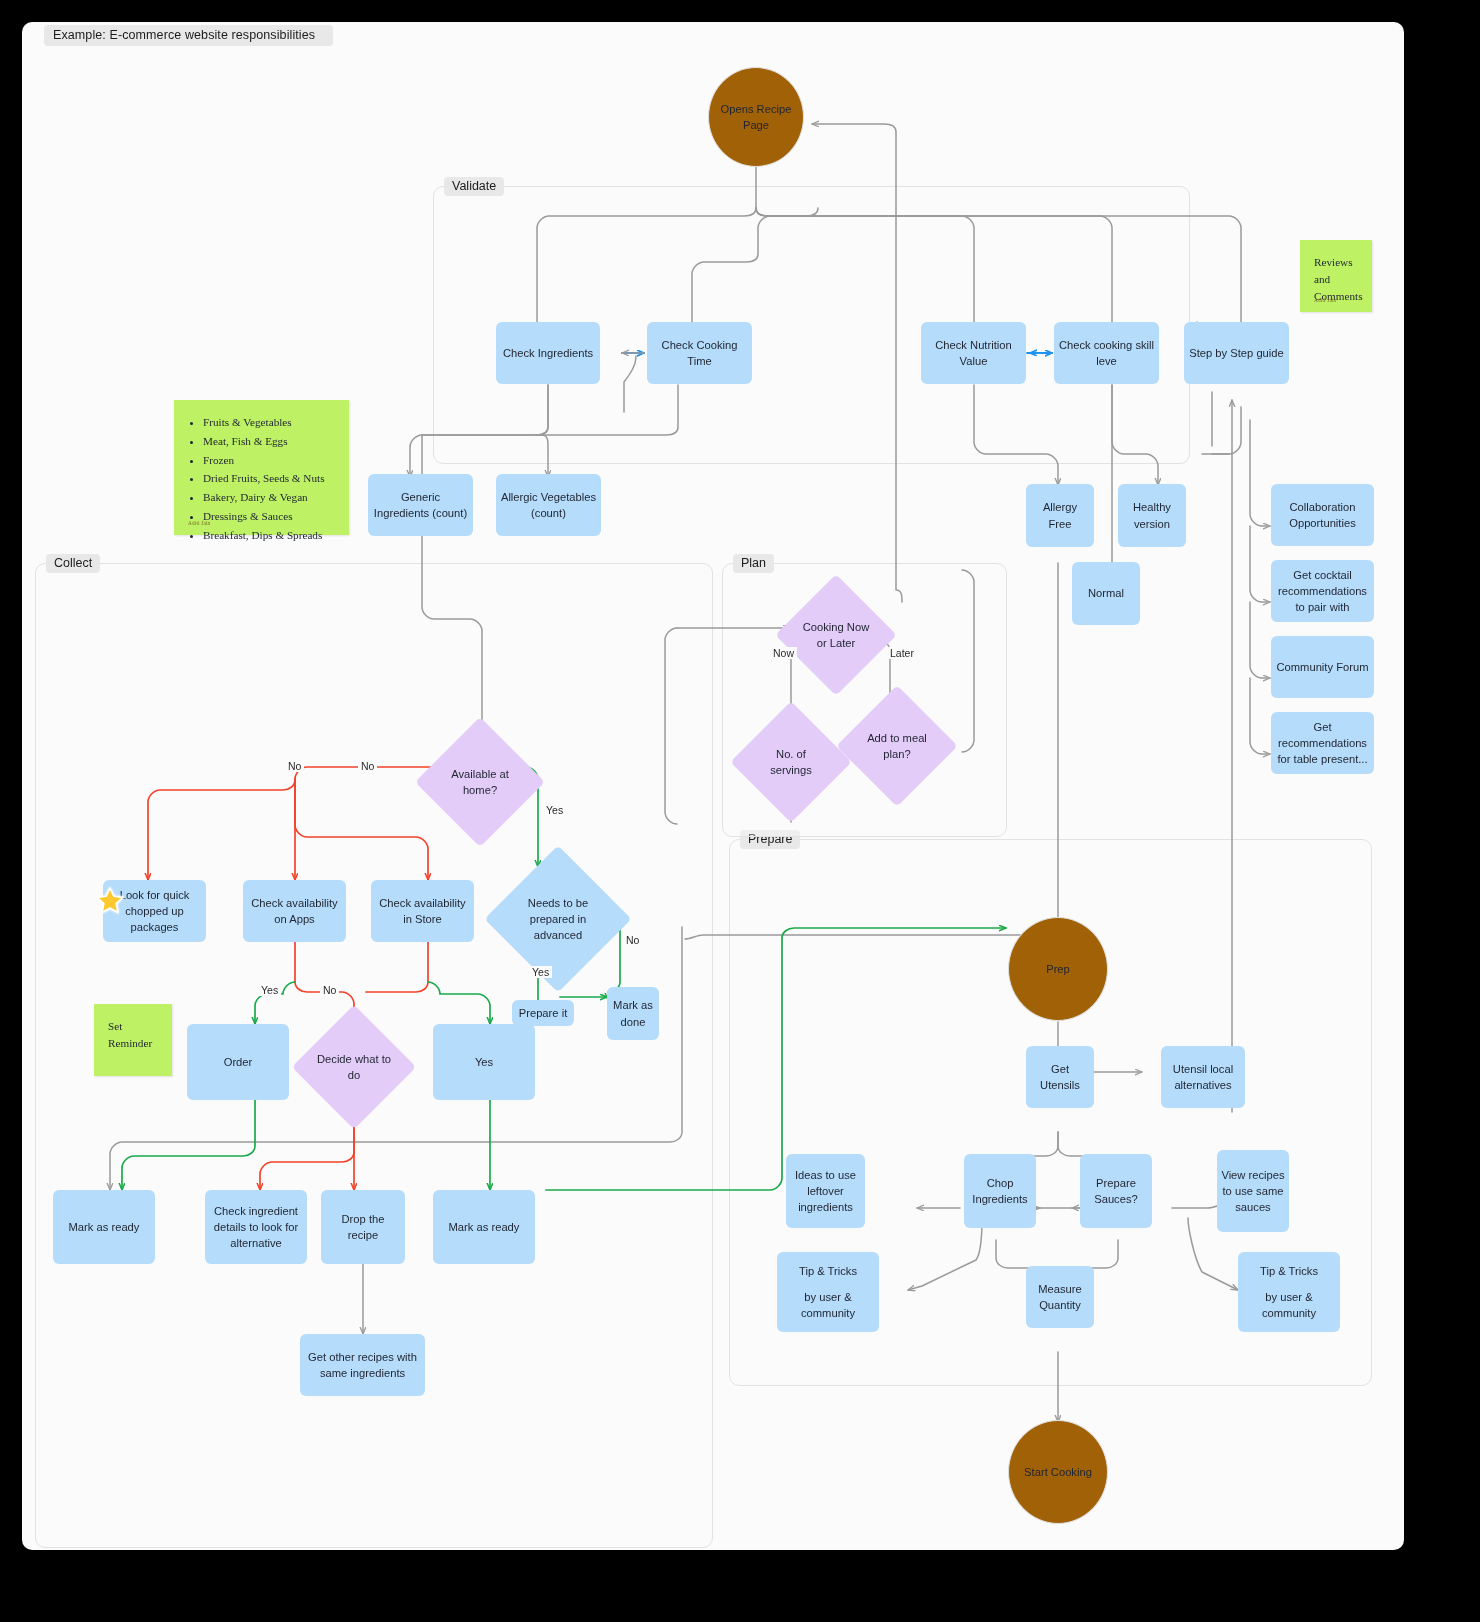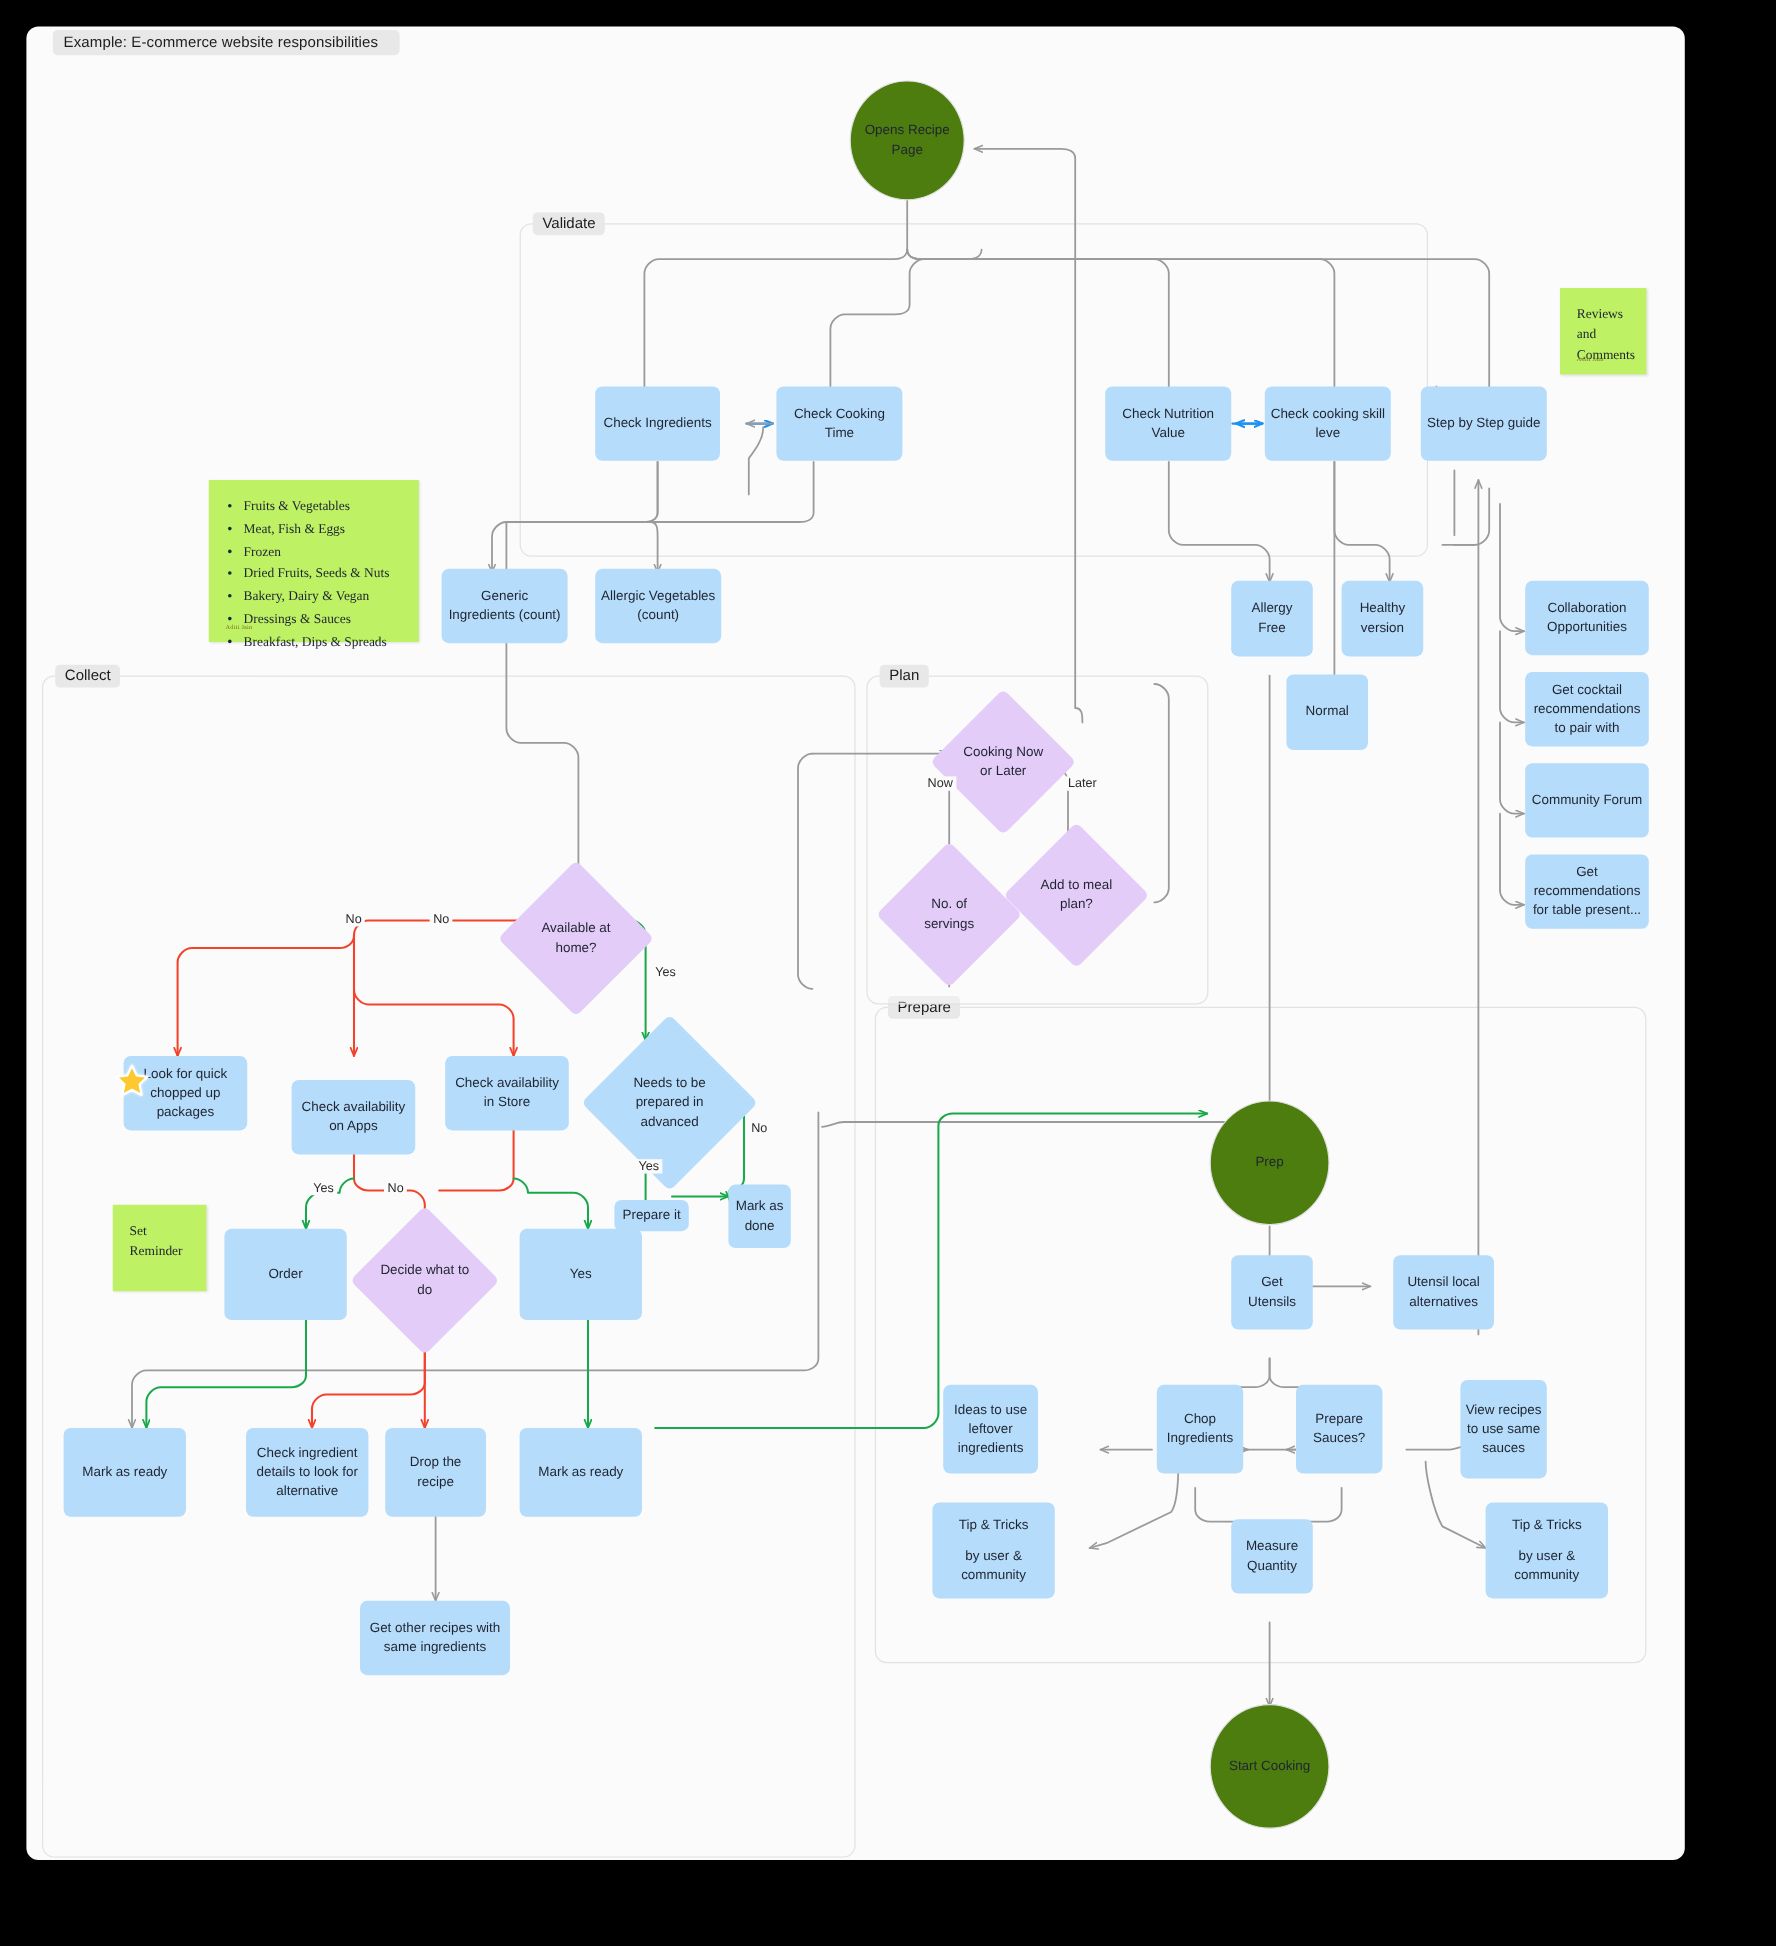--- a/index.html
+++ b/index.html
@@ -61,21 +61,21 @@
     color: #1f2430;
     font-size: 11.2px;
     line-height: 1.45;
     padding: 4px;
   }
   .rect {
     background: #b5dcfb;
     border-radius: 6px;
   }
   .ellipse {
-    background: #4d7c0f;
+    background: #a16207;
     border: 1px solid #e0e0e0;
     border-radius: 50%;
   }
   .diamond-wrap { position: absolute; }
   .diamond-wrap .dshape {
     position: absolute;
     inset: 0;
     transform: rotate(45deg);
     border-radius: 5px;
   }
@@ -353,21 +353,21 @@
       <div class="dlabel">Decide what to do</div>
     </div>
 
     <div class="node rect" style="left:81px; top:858px; width:103px; height:62px;">
       <span>Look for quick chopped up packages</span>
     </div>
     <svg class="star-badge" style="left:73px; top:864px;" viewBox="0 0 24 24">
       <path d="M12 1.6 l3.1 6.6 7.2 .9 -5.3 5 1.4 7.1 -6.4 -3.5 -6.4 3.5 1.4 -7.1 -5.3 -5 7.2 -.9 z" fill="#fdc92e" stroke="#ffffff" stroke-width="1.4" stroke-linejoin="round"></path>
     </svg>
 
-    <div class="node rect" style="left:221px; top:858px; width:103px; height:62px;margin-top:20px;">
+    <div class="node rect" style="left:221px; top:858px; width:103px; height:62px;">
       <span>Check availability on Apps</span>
     </div>
     <div class="node rect" style="left:349px; top:858px; width:103px; height:62px;">
       <span>Check availability in Store</span>
     </div>
 
     <div class="node rect" style="left:490px; top:978px; width:62px; height:26px;">
       <span>Prepare it</span>
     </div>
     <div class="node rect" style="left:585px; top:965px; width:52px; height:53px;">

